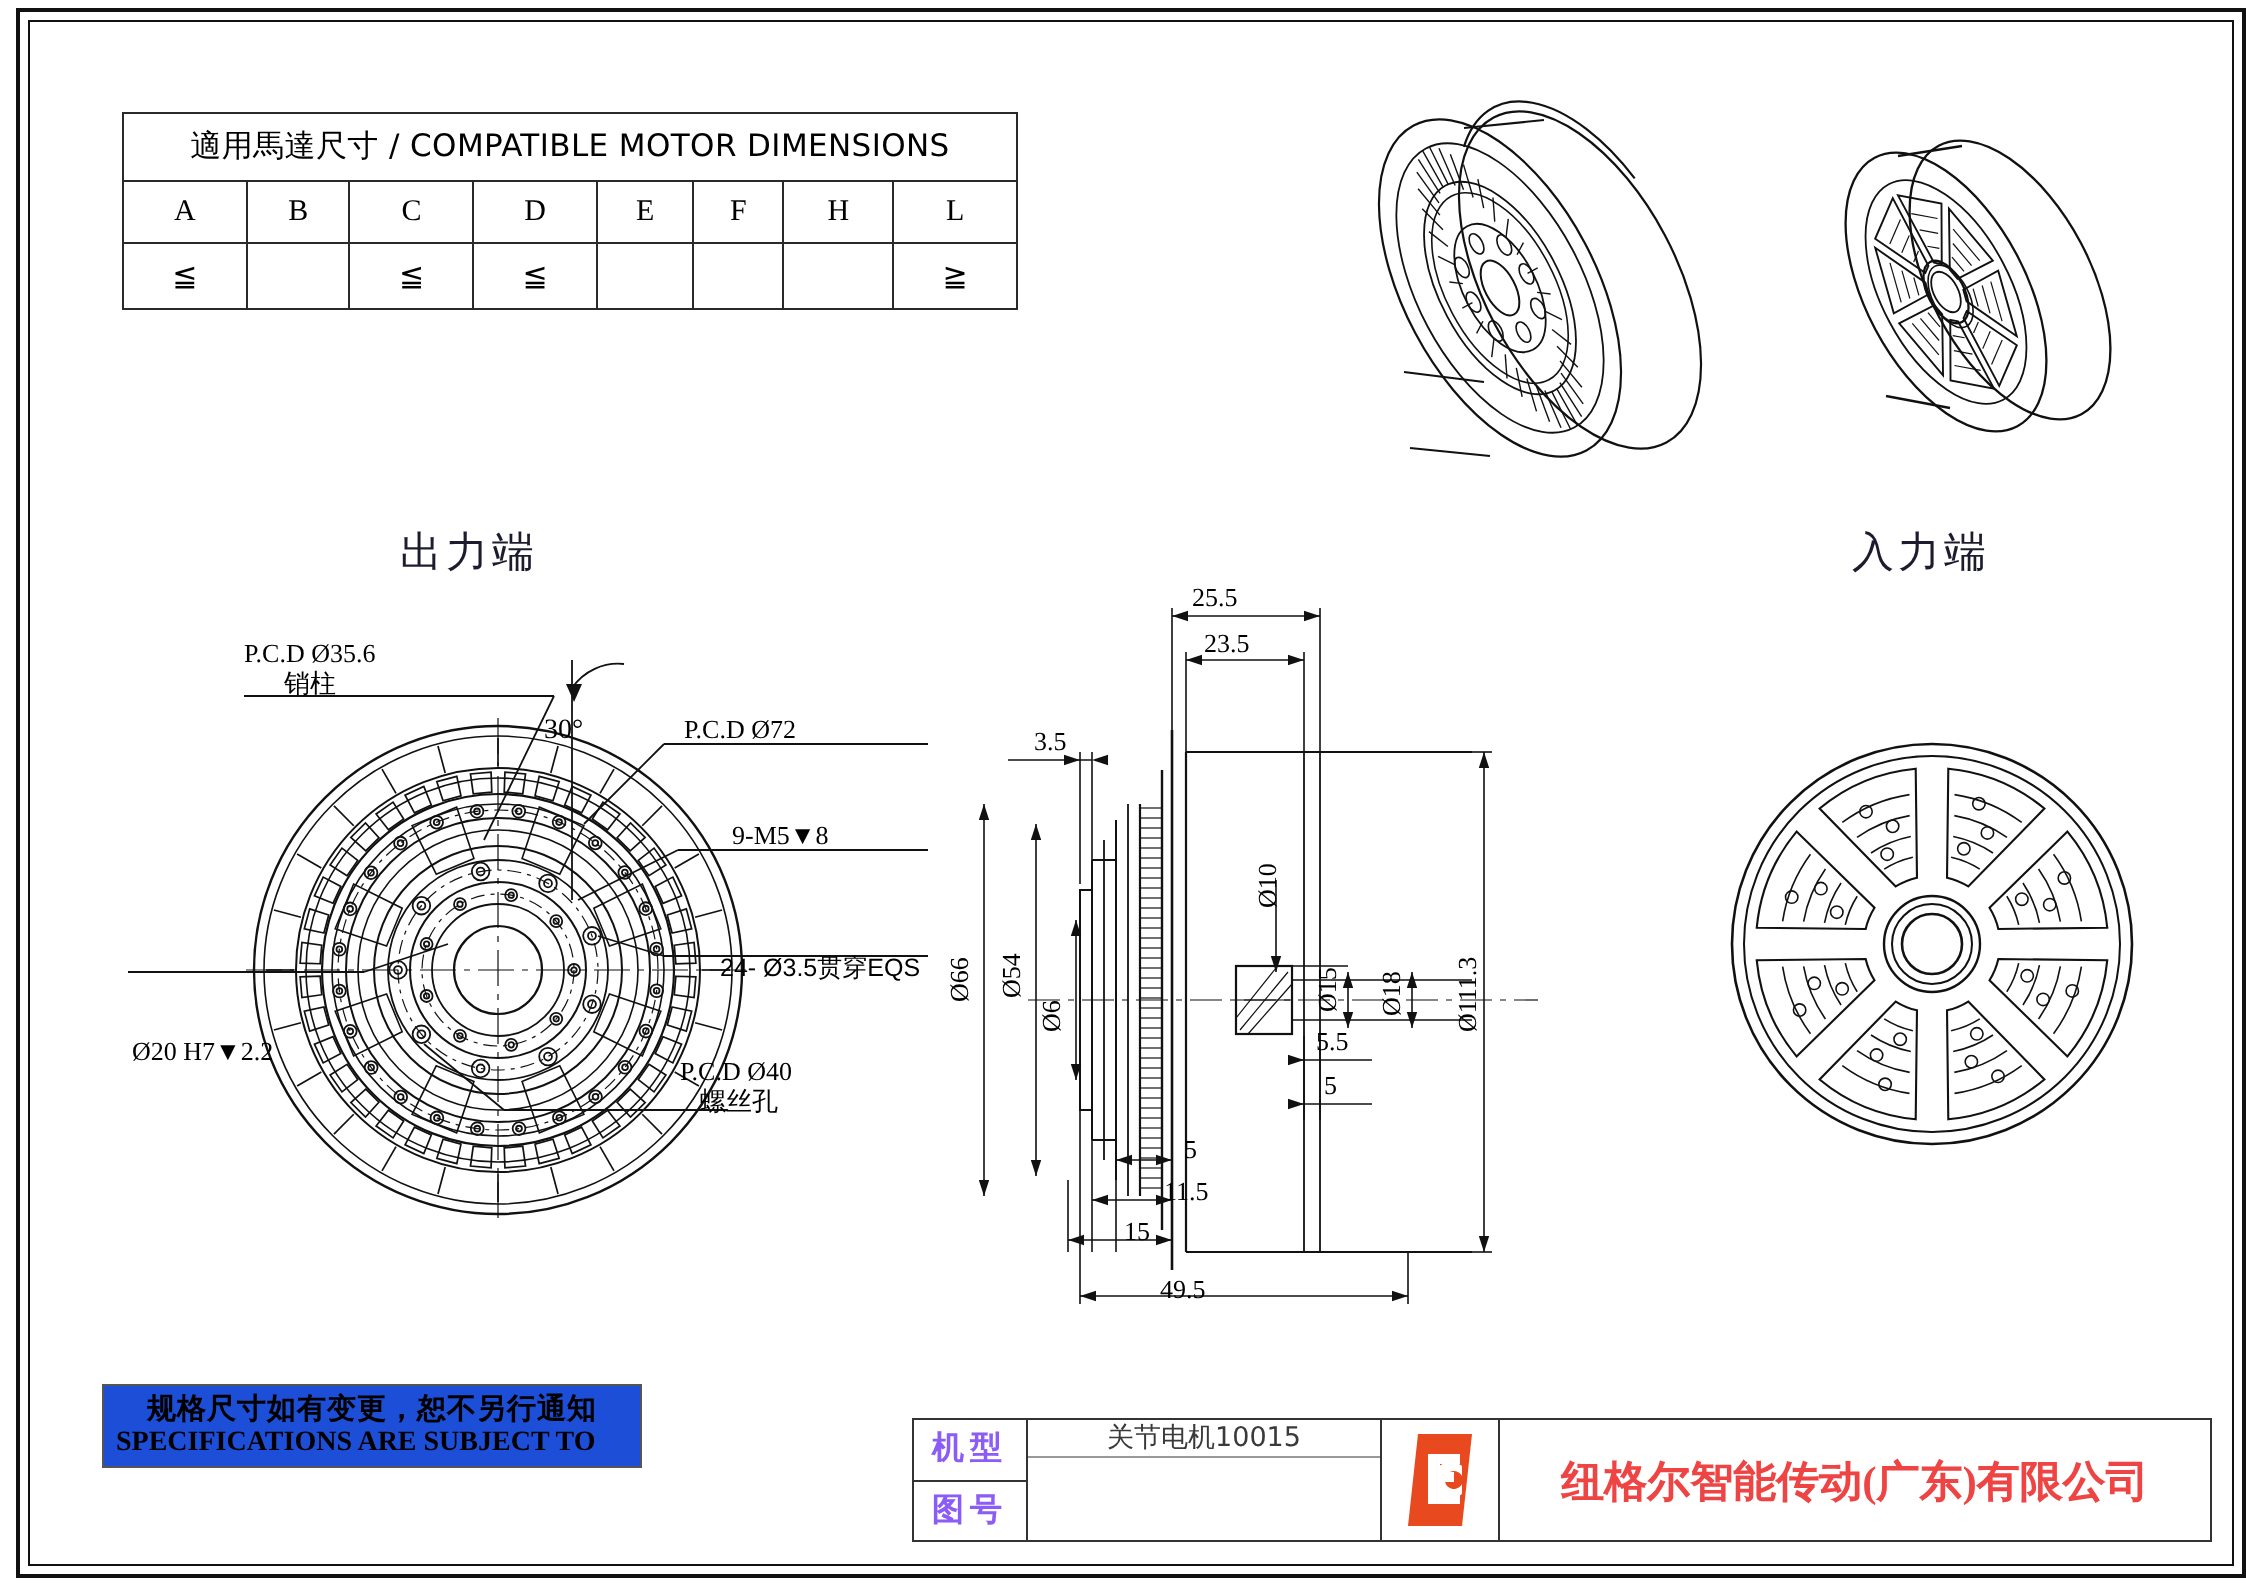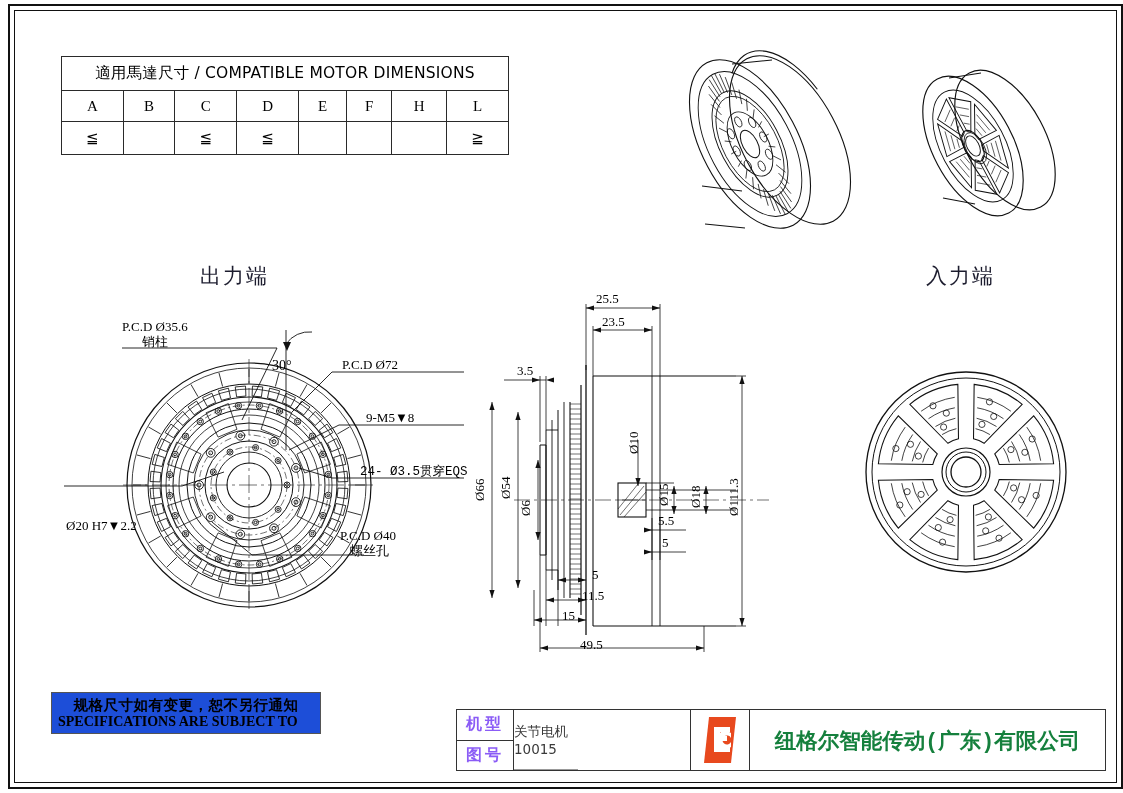--- a/index.html
+++ b/index.html
@@ -47,21 +47,21 @@
 
   
   .lbl{
     position:absolute;
     font-family:"Liberation Serif", serif;
     font-size:13px;
     white-space:nowrap;
     color:#000;
     line-height:1.15;
   }
-  .lbl.cjk{font-family:Liberation Mono, monospace;}
+  .lbl.cjk{font-family:Liberation Sans, sans-serif;margin-top:12px;}
   .endlabel{
     position:absolute;
     font-family:"DejaVu Sans", sans-serif;
     font-size:21px;
     color:#1c1c2e;
     white-space:nowrap;
     letter-spacing:2px;
   }
   .vlbl{
     position:absolute;
@@ -102,35 +102,35 @@
     display:flex;flex-direction:column;
   }
   .tb-labels div{
     flex:1;display:flex;align-items:center;justify-content:center;
     font-family:"DejaVu Sans", sans-serif;font-size:16px;font-weight:700;
     letter-spacing:3px;color:#8b5cf6;
   }
   .tb-labels div:first-child{border-bottom:1.2px solid #333;}
   .tb-values{
     width:176px;border-right:1.4px solid #333;
-    display:flex;flex-direction:row;gap:48px;
+    display:flex;flex-direction:column;gap:48px;
   }
   .tb-values div{
     flex:1;display:flex;align-items:center;justify-content:center;
     font-family:"DejaVu Sans", sans-serif;font-size:13.5px;color:#3a3a3a;
   }
   .tb-values div:first-child{border-bottom:1.2px solid #999;}
   .tb-logo{
     width:58px;border-right:1.4px solid #333;
     display:flex;align-items:center;justify-content:center;
   }
   .tb-company{
     flex:1;display:flex;align-items:center;justify-content:center;
-    font-family:Liberation Mono, monospace;
-    font-size:21.5px;font-weight:700;letter-spacing:0px;color:#15803d;
+    font-family:Liberation Serif, serif;
+    font-size:21.5px;font-weight:700;letter-spacing:0px;color:#ef4444;
   }
 
   svg{display:block;}
   .dwg{position:absolute;}
 </style>
 </head>
 <body>
 
 <div class="sheet">
 

